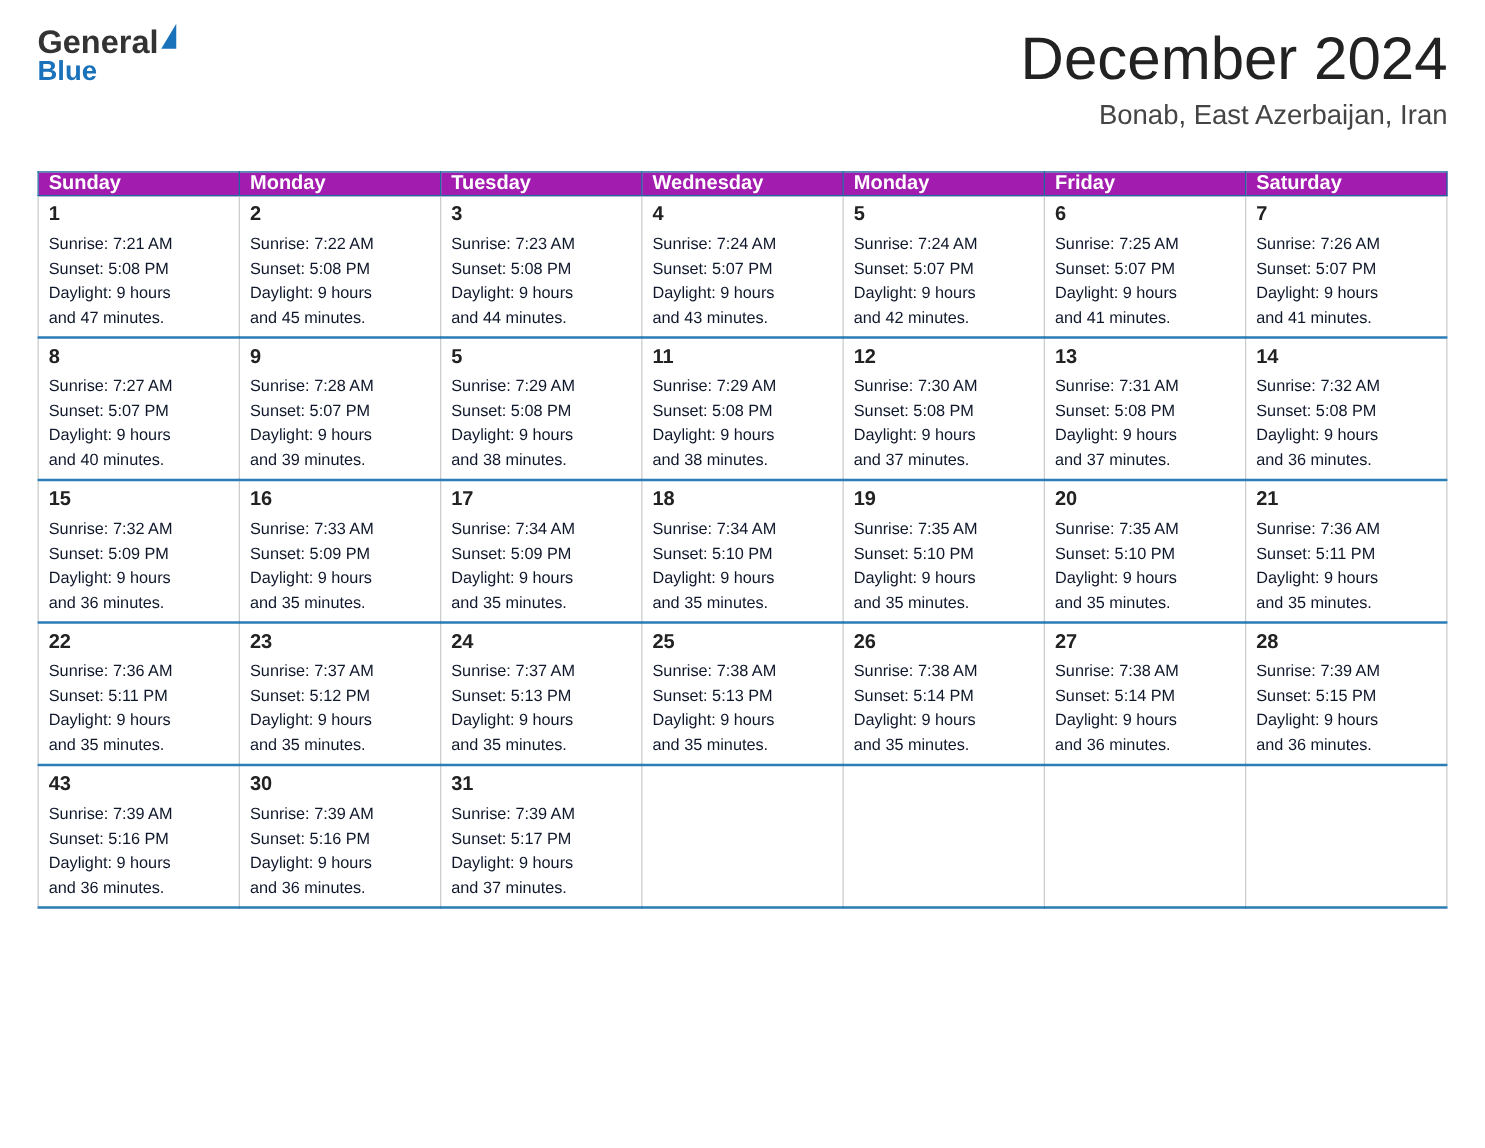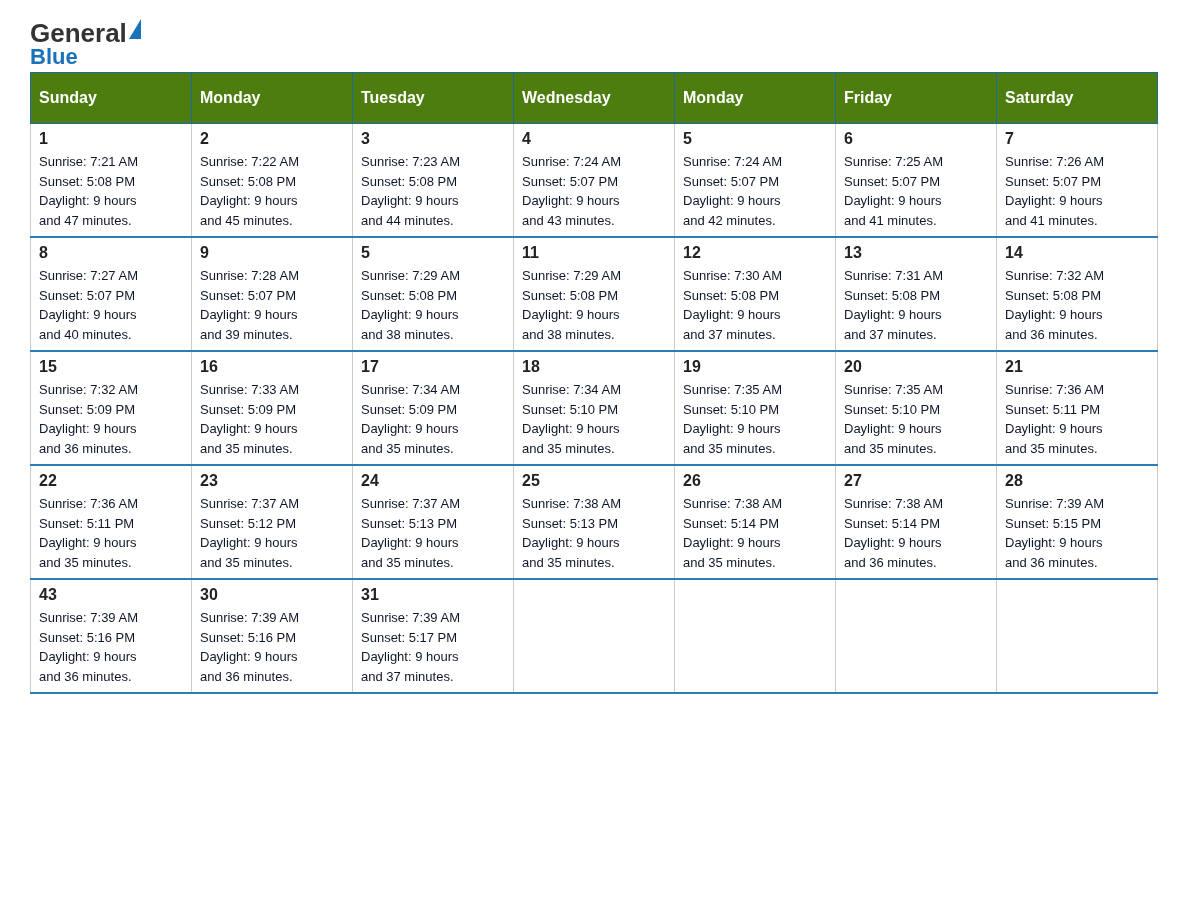--- a/index.html
+++ b/index.html
@@ -7,21 +7,21 @@
       font-family: Arial, sans-serif;
       background: #fff;
       width: 1188px;
       min-height: 918px;
       padding: 20px 30px;
     }
     .header-area {
       display: flex;
       justify-content: space-between;
       align-items: flex-start;
-      margin-bottom: 4px;
+      margin-bottom: 32px;
     }
     .logo-text-general {
       font-size: 26px;
       font-weight: bold;
       color: #333;
       line-height: 1;
     }
     .logo-text-blue {
       font-size: 22px;
       font-weight: bold;
@@ -56,23 +56,23 @@
       font-size: 22px;
       color: #444;
       margin-top: 4px;
     }
     table {
       width: 100%;
       border-collapse: collapse;
       table-layout: fixed;
     }
     thead tr th {
-      background-color: #4d7c0f;
+      background-color: #a21caf;
       color: #fff;
-      padding: 16px 8px;
+      padding: 0 8px;
       font-size: 16px;
       font-weight: bold;
       text-align: left;
       border: 1px solid #1a6a9e;
     }
     tbody tr td {
       vertical-align: top;
       padding: 6px 8px;
       font-size: 13px;
       color: #222;
@@ -101,20 +101,24 @@
 </head>
 <body>
 
 <div class="header-area">
   <div class="logo-wrapper">
     <div class="logo-top-row">
       <span class="logo-text-general">General</span>
       <div class="logo-icon"></div>
     </div>
     <span class="logo-text-blue">Blue</span>
+  </div>
+  <div class="title-area">
+    <div class="month-title">December 2024</div>
+    <div class="location-title">Bonab, East Azerbaijan, Iran</div>
   </div>
 </div>
 
 <table>
   <thead>
     <tr>
     <th>Sunday</th>
         <th>Monday</th>
         <th>Tuesday</th>
         <th>Wednesday</th>

